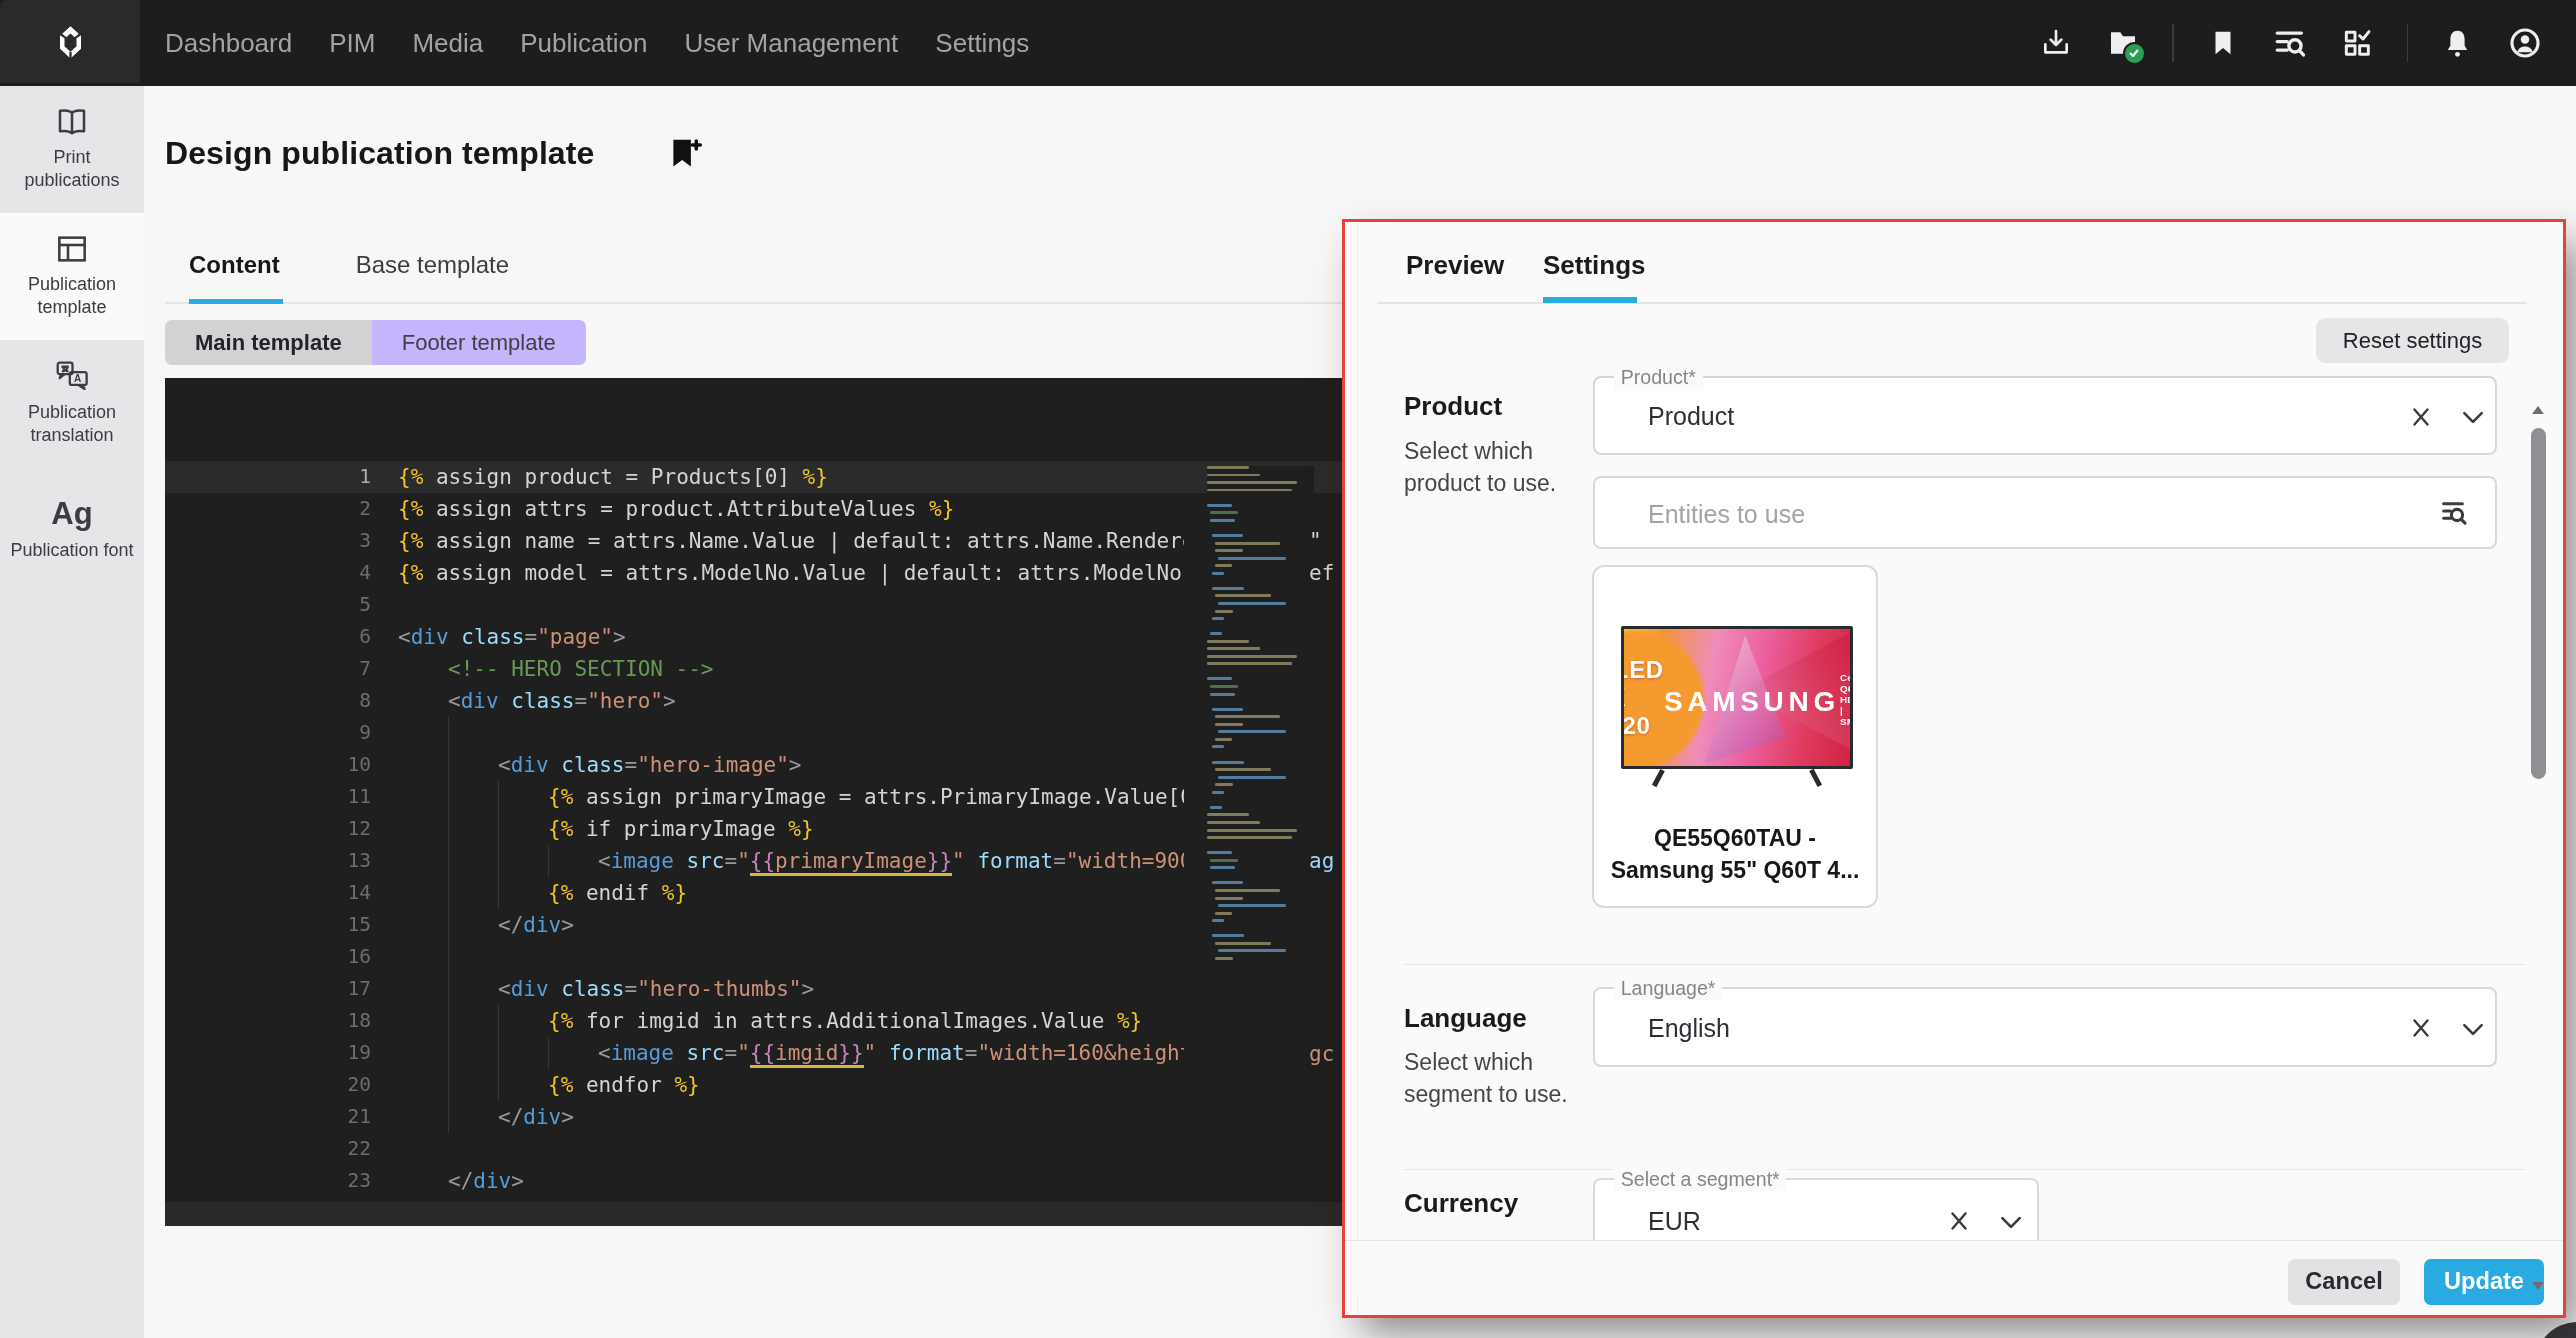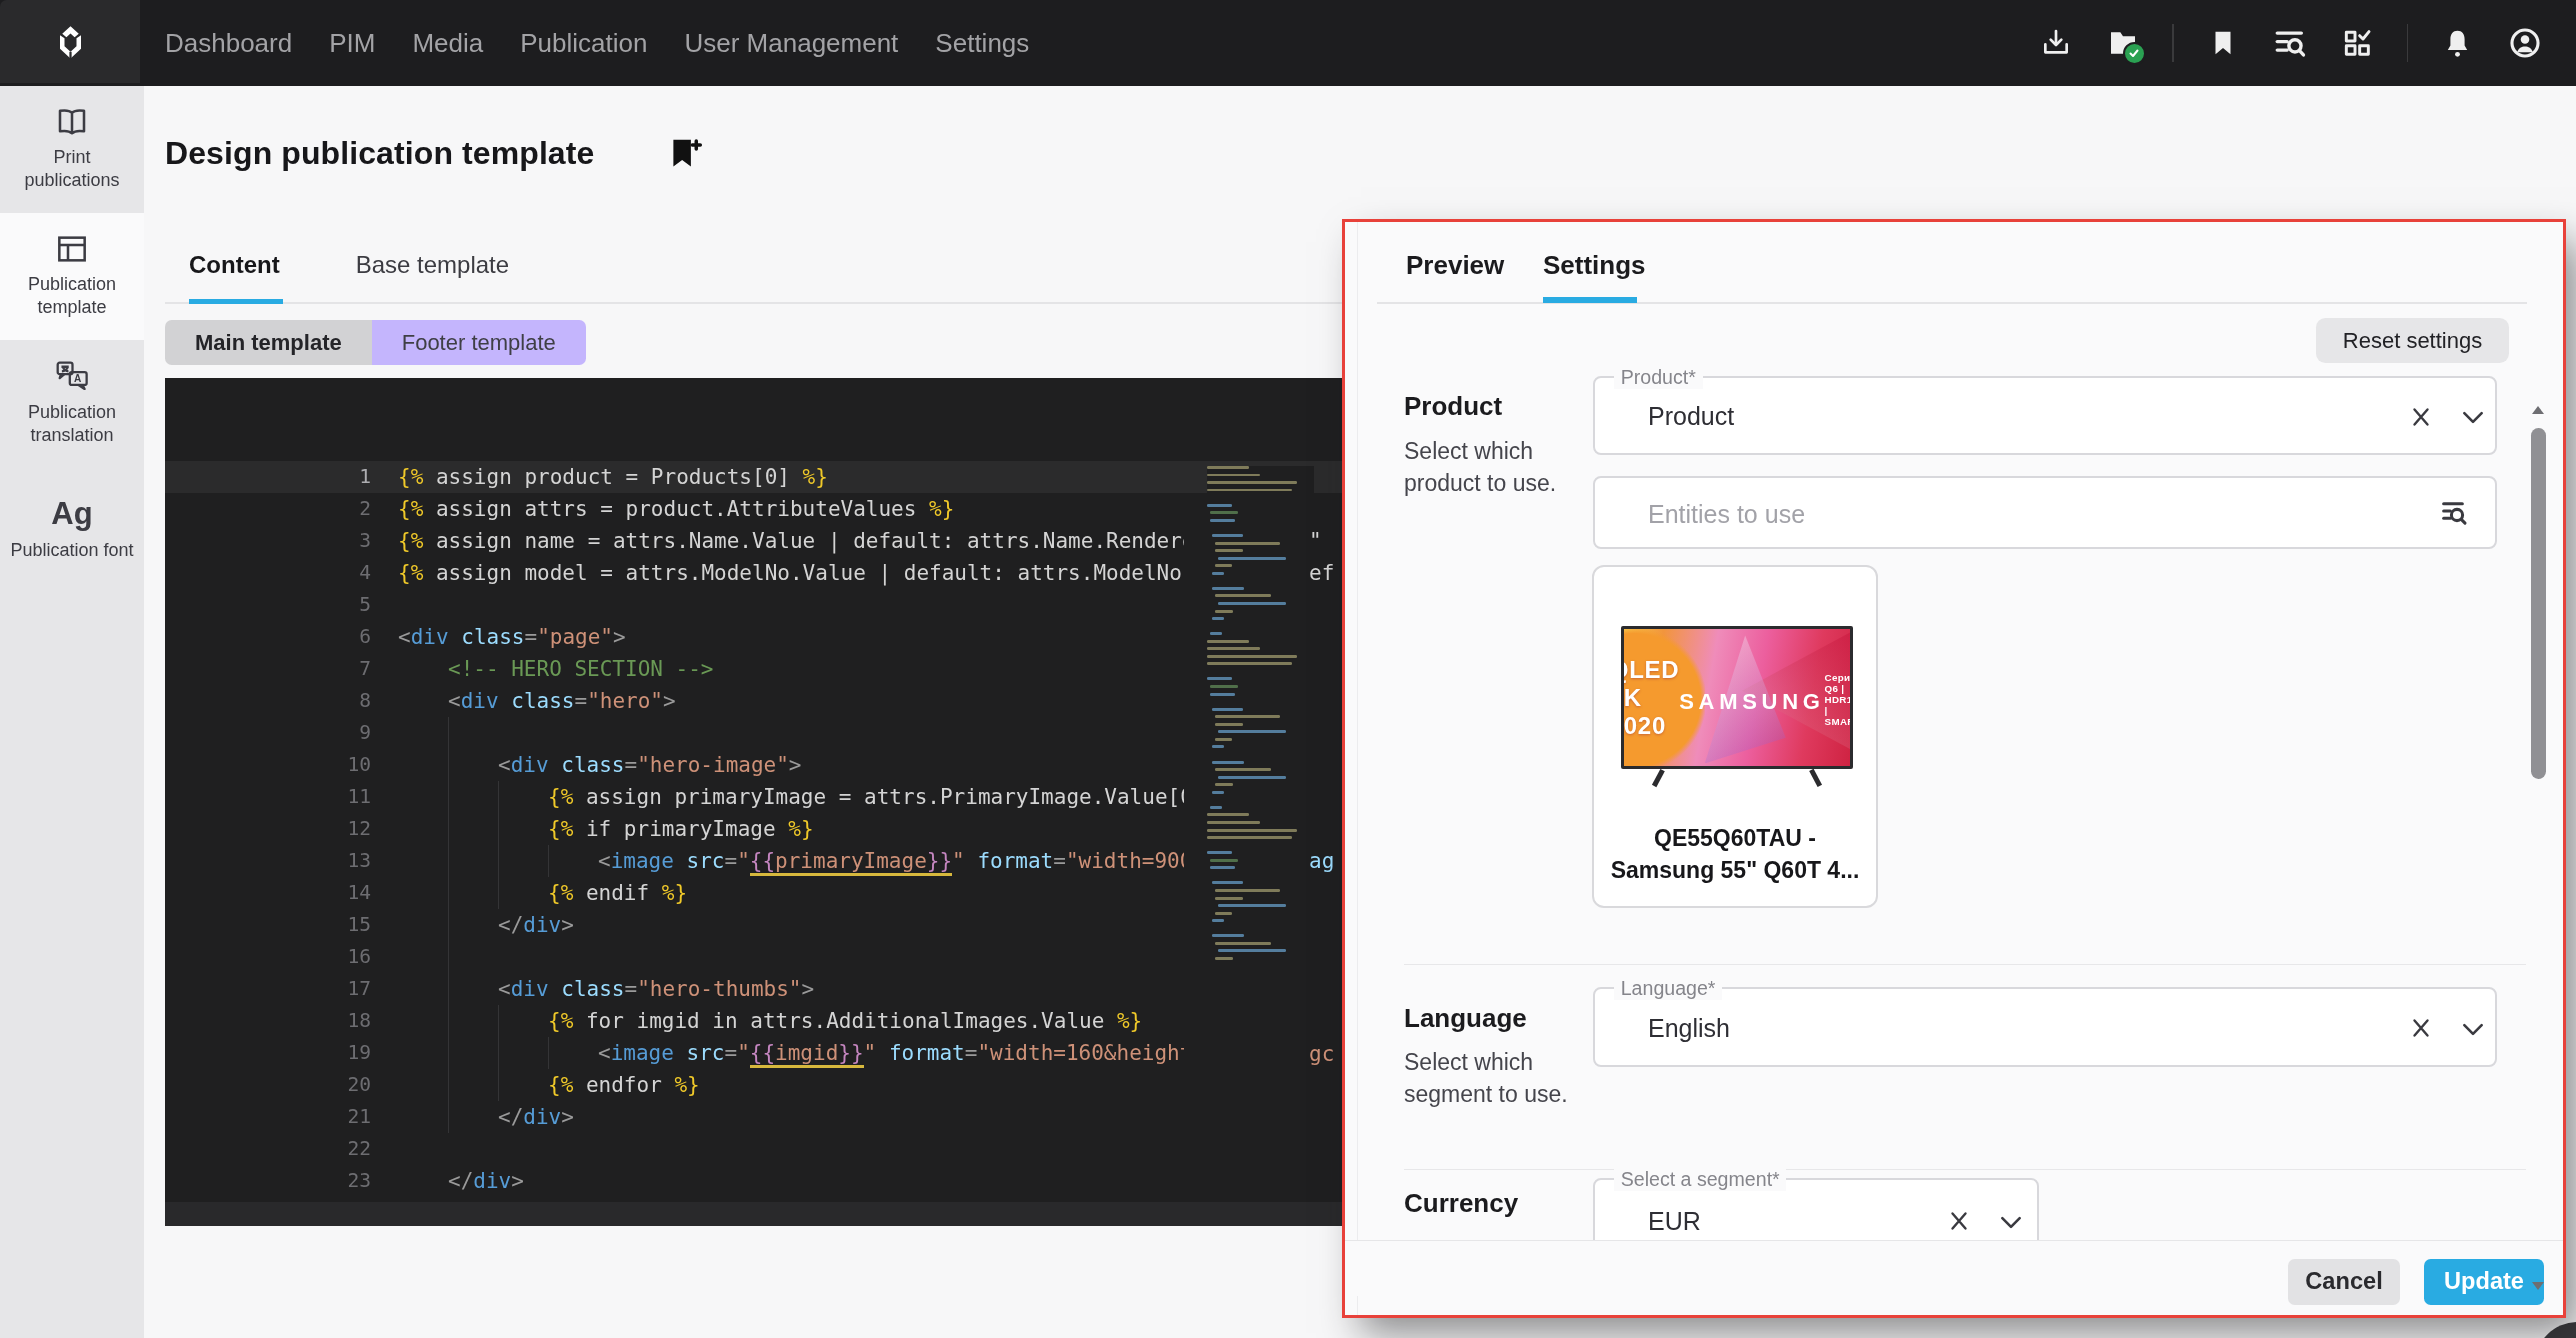--- a/index.html
+++ b/index.html
@@ -77,21 +77,21 @@
   .f-ic{position:absolute;cursor:pointer}
   .divider{position:absolute;left:59px;width:1122px;height:1.3px;background:#e7e7e9}
 
   .card{left:247px;top:343px;width:286px;height:343px;background:#fff;border:2px solid #d9d9dc;border-radius:12px;cursor:pointer}
   .tv{position:absolute;left:27px;top:59px;width:232px;height:143px;background:#2b2b2e;border-radius:2px;padding:2.7px}
   .tv-screen{position:relative;width:100%;height:100%;overflow:hidden;background:linear-gradient(100deg,#f7c94b 0%,#f2953c 16%,#ef8cba 38%,#ec5f9e 58%,#df3a5e 80%,#cf2342 100%);display:flex;flex-direction:row;align-items:center;justify-content:center}
   .tv-screen .sh1{position:absolute;left:-20px;top:-27px;width:101px;height:196px;background:radial-gradient(circle at 30% 50%,#f59a2e 0 55%,rgba(245,154,46,0) 60%)}
   .tv-screen .sh2{position:absolute;right:-6.7px;top:0;width:115px;height:138px;background:linear-gradient(210deg,rgba(200,20,60,.55),rgba(255,255,255,.18));clip-path:polygon(100% 0,0 45%,100% 90%)}
   .tv-screen .sh3{position:absolute;left:81px;top:6.7px;width:81px;height:128px;background:linear-gradient(160deg,rgba(255,255,255,.35),rgba(120,60,200,.25));clip-path:polygon(50% 0,0 100%,100% 80%)}
   .tv-t1{position:relative;font-size:24px;font-weight:800;color:#fff;letter-spacing:0.7px;text-shadow:0 0.7px 2.7px rgba(120,0,60,.35)}
-  .tv-t2{position:relative;font-size:22px;font-weight:700;color:#fff;letter-spacing:4.7px;margin-top:8px}
+  .tv-t2{position:relative;font-size:28px;font-weight:700;color:#fff;letter-spacing:4.7px;margin-top:8px}
   .tv-t3{position:relative;font-size:9.8px;font-weight:600;color:#fff;margin-top:4px;letter-spacing:0.3px}
   .tv-leg{position:absolute;width:4.7px;height:17.5px;background:#2b2b2e;bottom:-17px}
   .card-caption{position:absolute;left:0;right:0;top:255px;text-align:center;font-size:23px;font-weight:600;color:#17171a;line-height:32px;white-space:pre-line}
 
   .p-footer{left:0;right:0;top:1018px;height:56px;background:#fafafb;border-top:1.3px solid #e6e6e8;z-index:6}
   .btn{position:absolute;top:17.5px;height:46px;border-radius:6.7px;display:flex;align-items:center;justify-content:center;font-size:23.6px;font-weight:600;cursor:pointer}
   .btn-cancel{left:943px;width:112px;background:#e2e2e4;color:#2a2a2e}
   .btn-update{left:1079px;width:120px;background:var(--accent);color:#fff}
 
   .p-scroll{left:1185px;top:88px;width:17.5px;bottom:9.4px;z-index:7}

